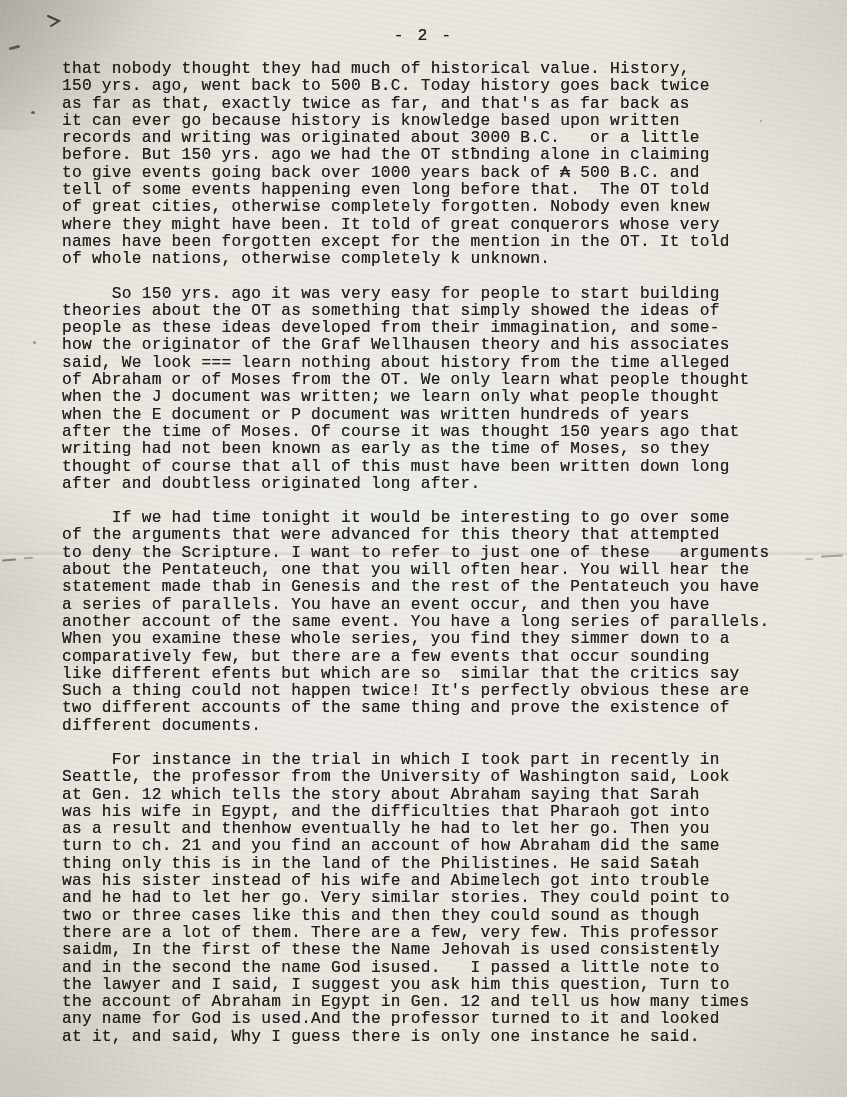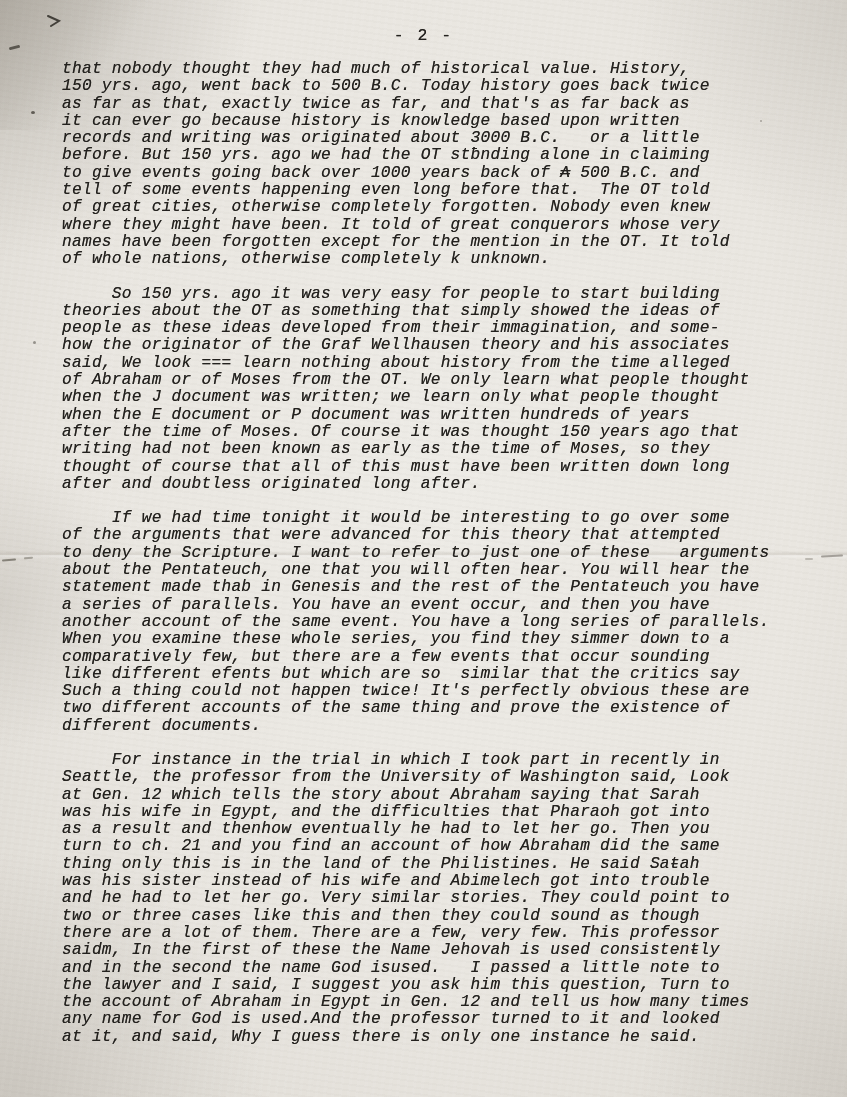--- a/index.html
+++ b/index.html
@@ -31,21 +31,20 @@
     letter-spacing:2px;
     color:var(--ink);
     text-shadow:0 0 .5px rgba(30,28,25,.75);
   }
   .text-block{
     position:absolute;top:61px;left:62px;right:30px;
     font-size:16.2px;
     line-height:17.3px;
     letter-spacing:.25px;
     text-shadow:0 0 .5px rgba(30,28,25,.7);
-    font-style:italic;
   }
   .para{
     margin:0 0 17px 0;
     white-space:pre;
   }
   
   .crease{
     position:absolute;left:0;right:0;top:551px;height:8px;
     background:linear-gradient(to bottom,
       rgba(0,0,0,0) 0%,

